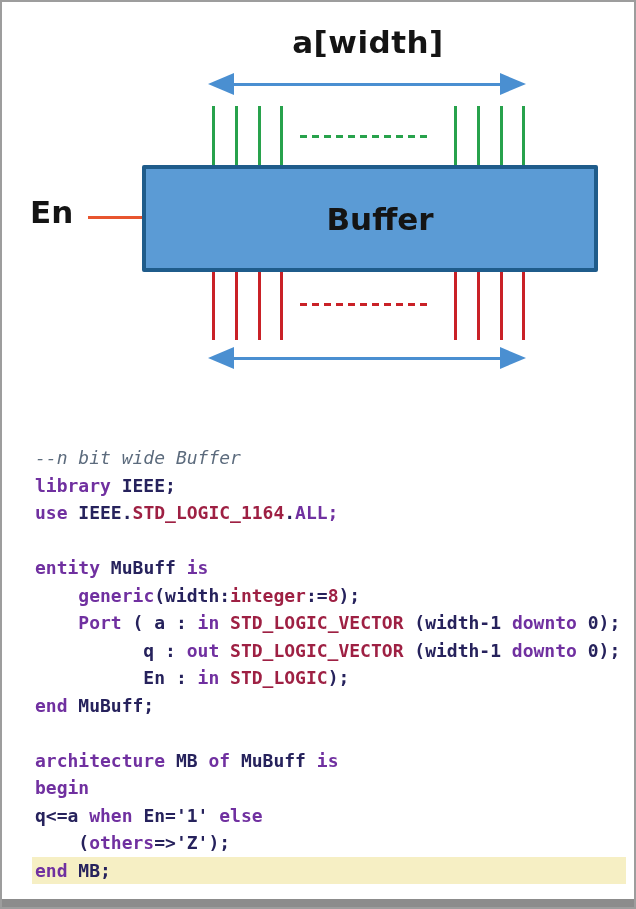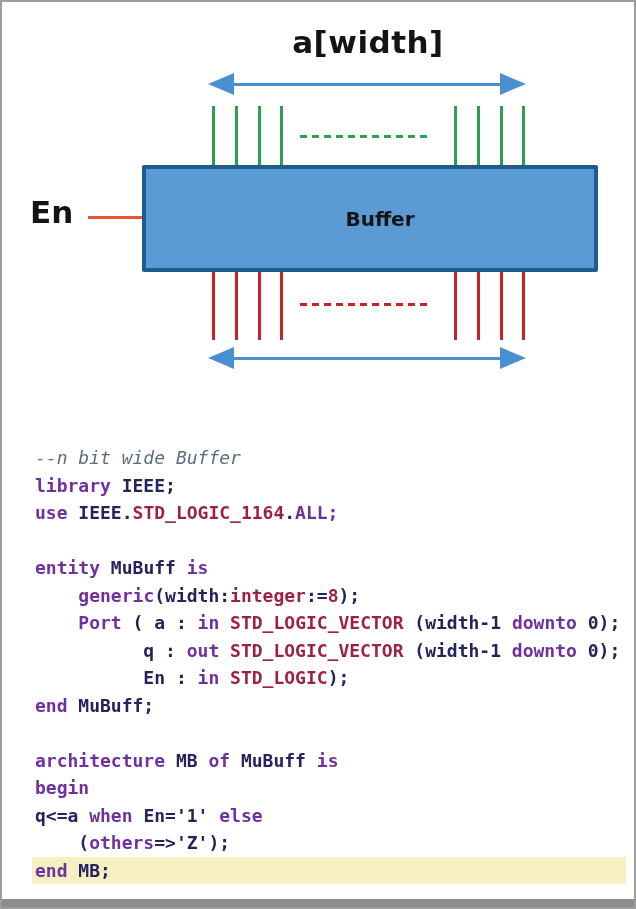--- a/index.html
+++ b/index.html
@@ -23,21 +23,21 @@
   .shaft{flex:1;height:3px;background:var(--blue);}
   .sig{position:absolute;width:2.5px;}
   .sig-in{top:104px;height:61px;background:var(--green);}
   .sig-out{top:270px;height:68px;background:var(--red);}
   .dash{position:absolute;left:298px;width:130px;height:2.5px;}
   .dash-green{top:133px;background:repeating-linear-gradient(90deg,var(--green) 0 7px,transparent 7px 12px);}
   .dash-red{top:301px;background:repeating-linear-gradient(90deg,var(--red) 0 7px,transparent 7px 12px);}
   .bbox{position:absolute;left:140px;top:163px;width:456px;height:107px;box-sizing:border-box;
     background:var(--boxfill);border:4px solid var(--boxborder);border-radius:2px;
     display:flex;align-items:center;justify-content:center;}
-  .bbox span{font-weight:700;font-size:20px;color:#141414;margin-left:20px;}
+  .bbox span{font-weight:700;font-size:31px;color:#141414;margin-left:20px;}
   .en{position:absolute;left:28px;top:192px;font-weight:700;font-size:31px;color:#141414;}
   .enline{position:absolute;left:86px;top:214px;width:54px;height:3px;background:var(--orange);}
   
   #code{position:absolute;left:30px;top:442px;width:594px;
     font-family:"DejaVu Sans Mono",monospace;font-weight:700;font-size:18px;
     line-height:27.5px;white-space:pre;color:#26225c;}
   .code-line{padding-left:3px;}
   .code-line.hl{background:var(--hl);}
   .comment{font-style:italic;font-weight:400;}
   

